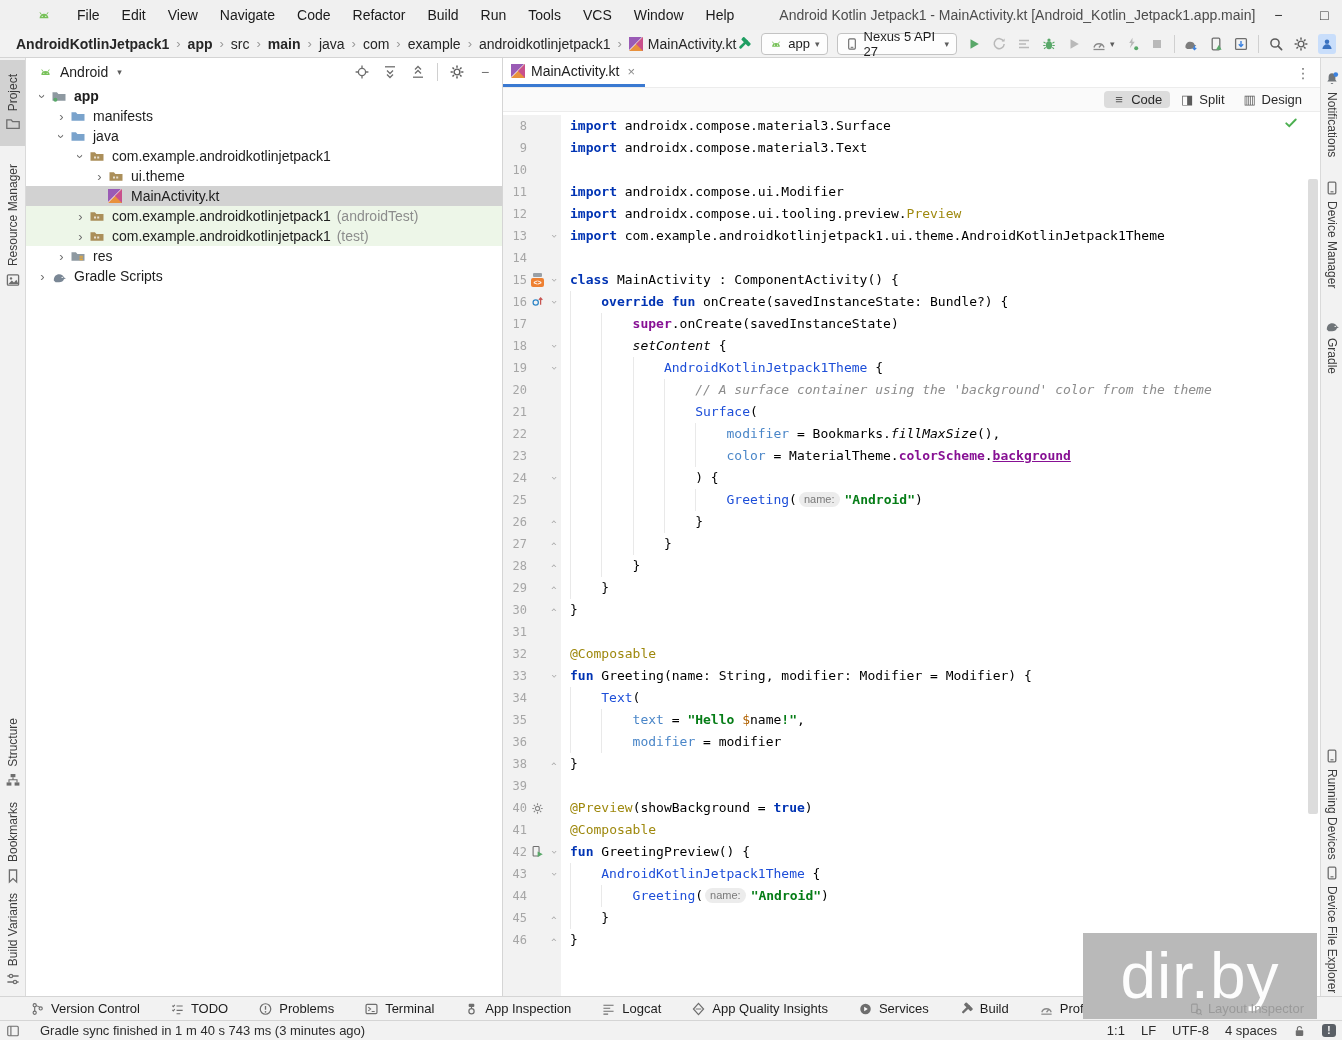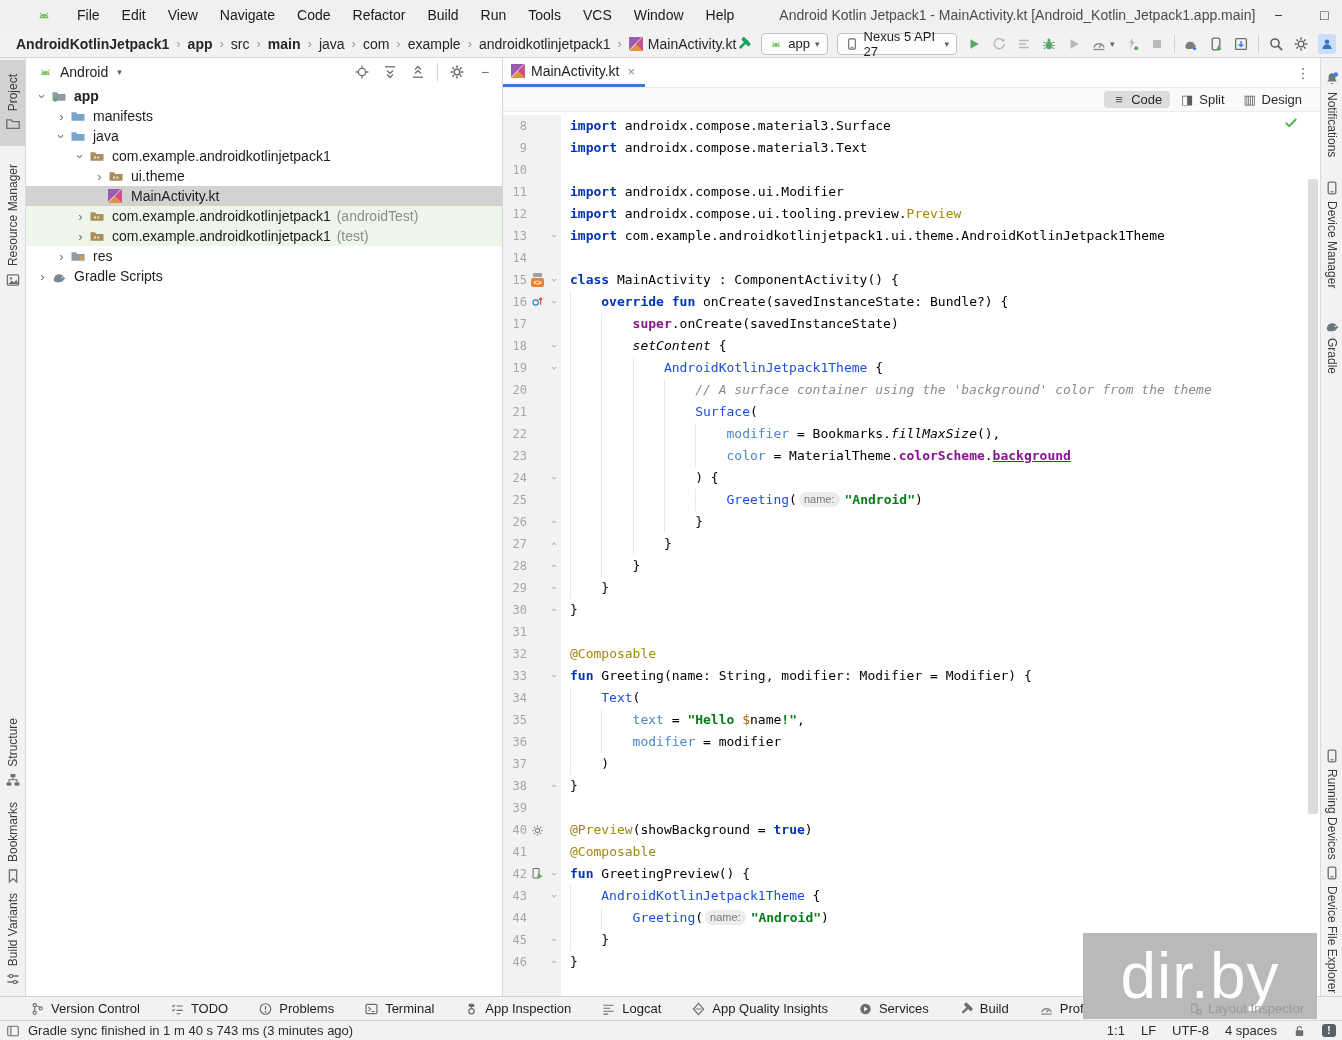--- a/index.html
+++ b/index.html
@@ -92,21 +92,21 @@
   .ok-check { position:absolute; top:4px; right:22px; }
   .scroll-thumb { position:absolute; right:2px; top:68px; width:10px; height:635px; background:#dcdcdc; border-radius:2px; }
 
   
   .bottombar { position:absolute; left:0; right:0; bottom:20px; height:23px; background:#f2f2f2; border-top:1px solid #d5d5d5; display:flex; align-items:center; padding:0 10px 0 30px; gap:30px; font-size:13px; color:#1d1d1d; }
   .bb-item { display:inline-flex; align-items:center; gap:6px; white-space:nowrap; }
   .bb-right { margin-left:auto; color:#9a9a9a; position:relative; z-index:31; display:inline-flex; align-items:center; gap:5px; margin-right:28px; }
 
   
   .statusbar { position:absolute; left:0; right:0; bottom:0; height:19px; background:#f2f2f2; border-top:1px solid #d5d5d5; display:flex; align-items:center; padding:0 6px; font-size:13px; color:#2c2c2c; }
-  .sb-left { display:inline-flex; align-items:center; gap:8px; }
+  .sb-left { display:inline-flex; align-items:center; gap:20px; }
   .sb-right { margin-left:auto; display:inline-flex; align-items:center; gap:16px; color:#2c2c2c; }
   .evt { width:14px; height:13px; background:#5a5f66; border-radius:3px; color:#fff; font:bold 10px/13px "Liberation Sans",sans-serif; text-align:center; }
 
   
   .wm { position:absolute; left:1083px; top:933px; width:234px; height:86px; background:#b9b9b9; z-index:30; display:flex; align-items:center; justify-content:center; }
   .wm span { color:#fdfdfd; font-size:64px; line-height:1; letter-spacing:1px; }
 </style>
 </head>
 <body>
 
@@ -782,28 +782,20 @@
         <div class="cl">
           <span class="gut">
             <span class="ln">36</span>
             <span class="gi"></span>
             <span class="gf"></span>
           </span>
           <span class="ct"><span class="ig"></span><span class="ig"></span><span class="na">modifier</span><span class="pl"> = modifier</span></span>
         </div>
         <div class="cl">
           <span class="gut">
-            <span class="ln">37</span>
-            <span class="gi"></span>
-            <span class="gf"></span>
-          </span>
-          <span class="ct"><span class="ig"></span><span class="pl">)</span></span>
-        </div>
-        <div class="cl">
-          <span class="gut">
             <span class="ln">38</span>
             <span class="gi"></span>
             <span class="gf">
               <span class="fc">›</span>
             </span>
           </span>
           <span class="ct"><span class="pl">}</span></span>
         </div>
         <div class="cl">
           <span class="gut">

